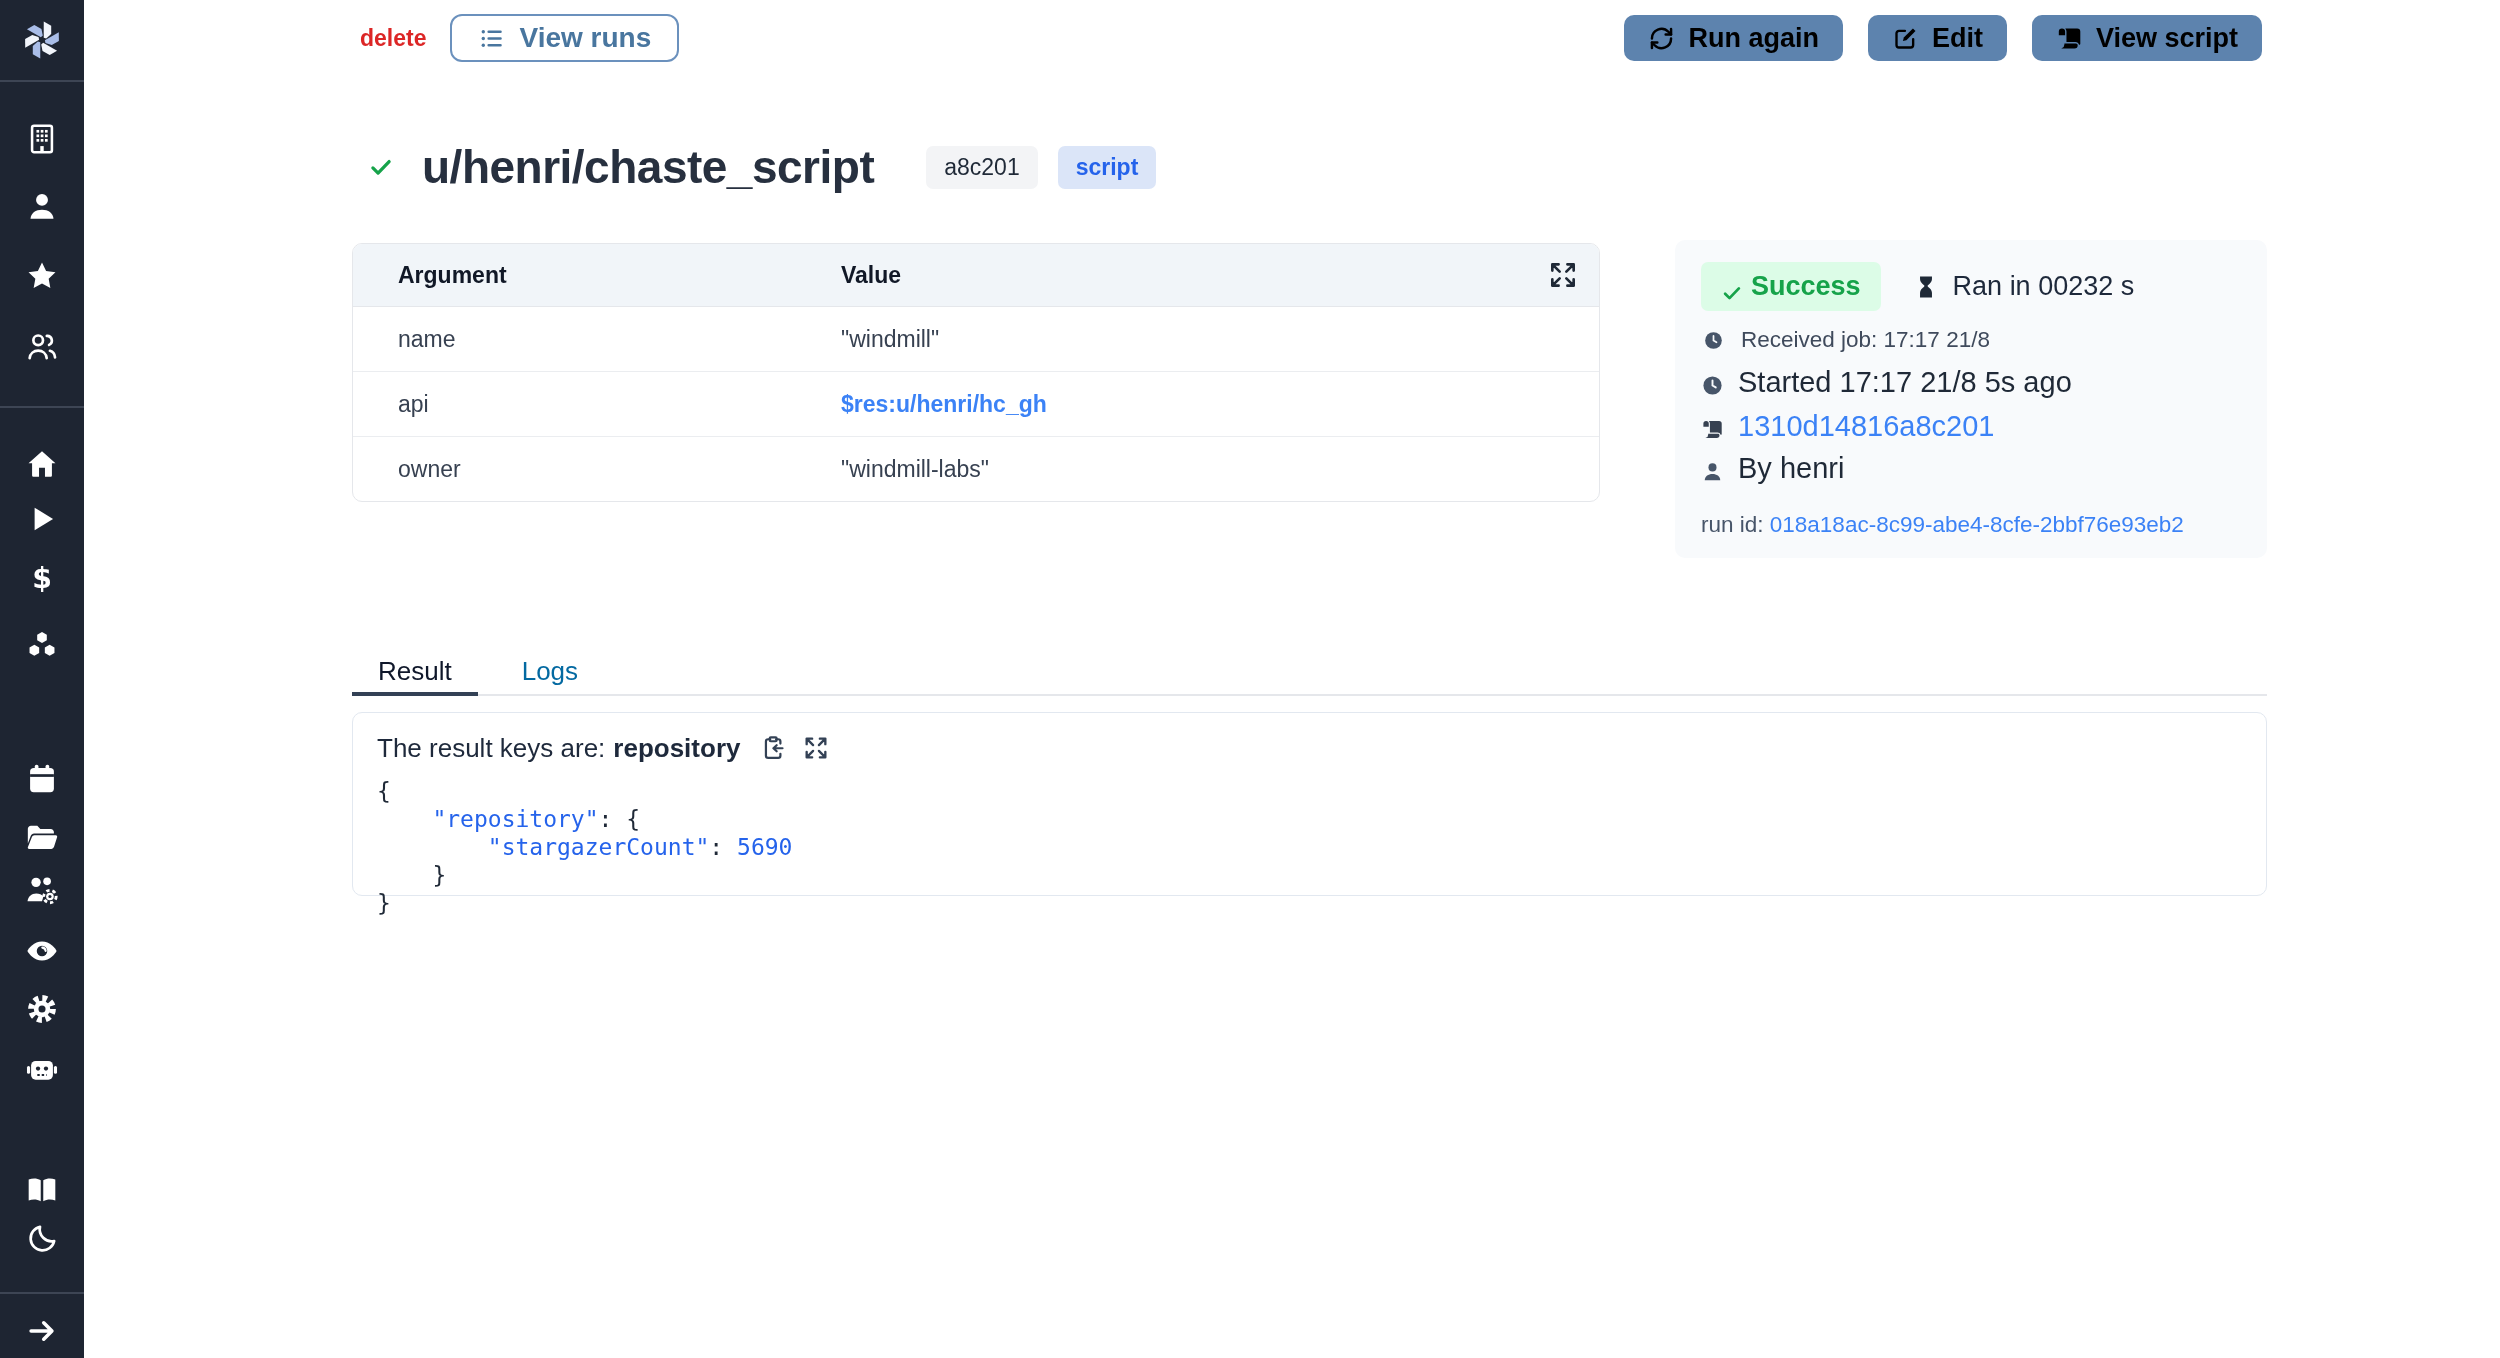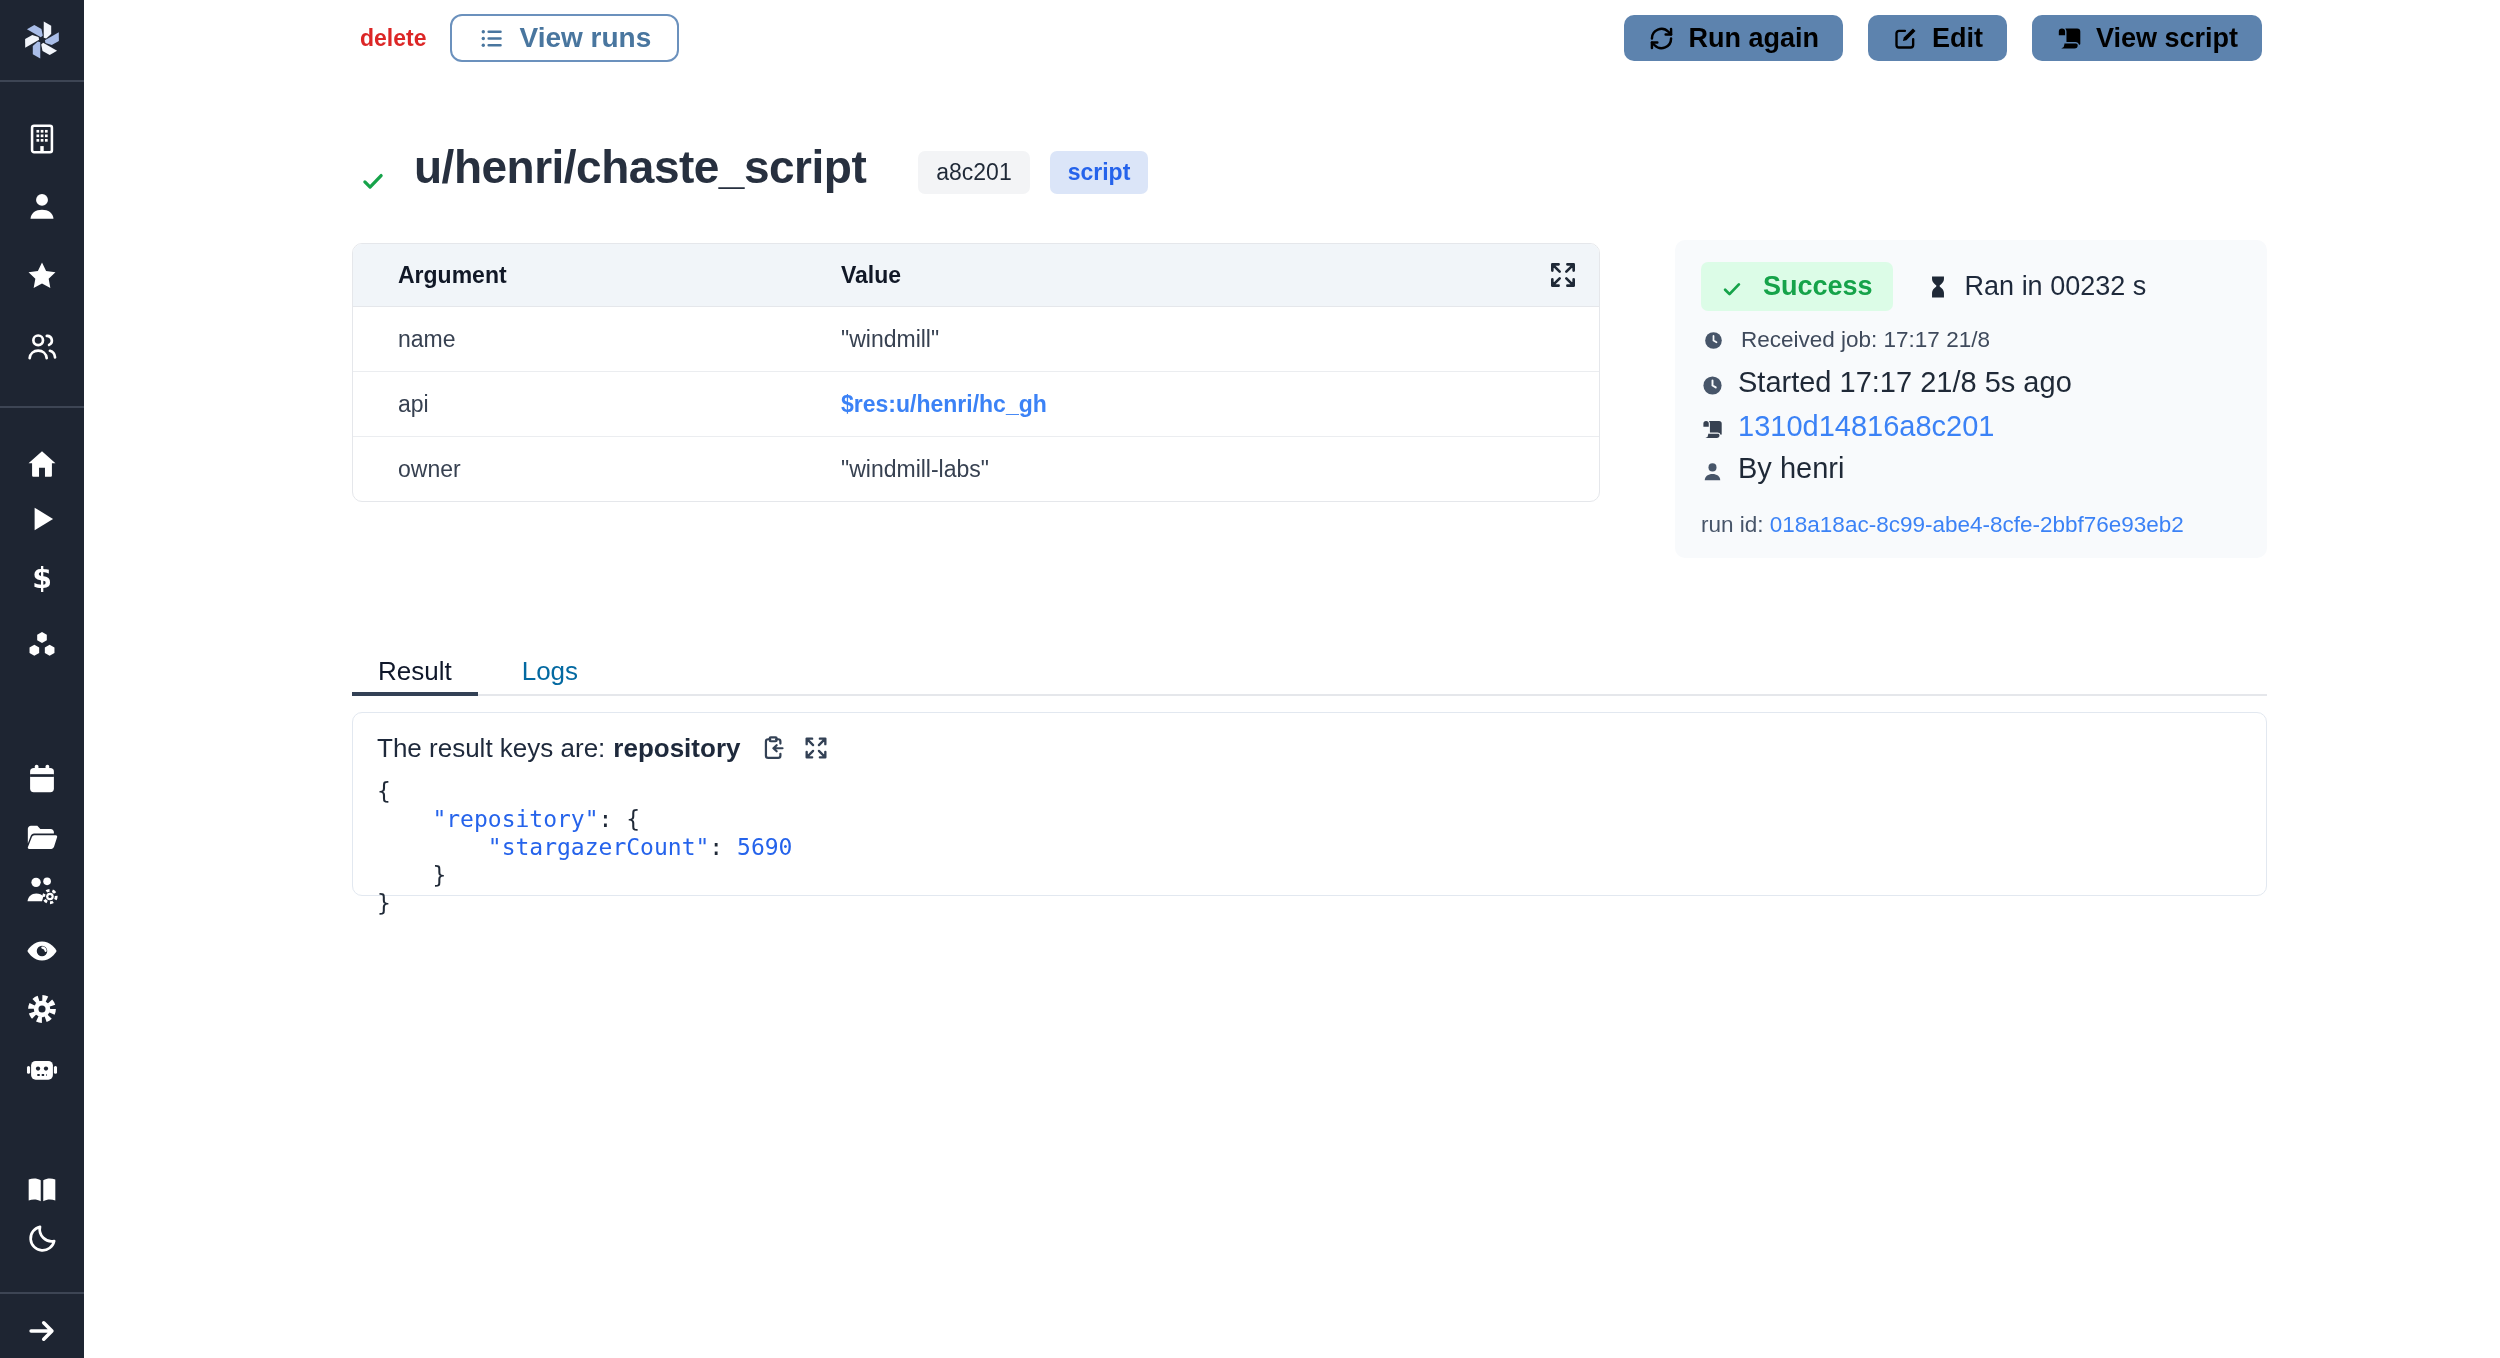--- a/index.html
+++ b/index.html
@@ -15,42 +15,42 @@
   
   .toolbar{position:absolute;left:352px;top:12px;width:1910px;height:52px;display:flex;align-items:center;}
   .delete-link{color:#dc2626;font-size:23px;font-weight:700;margin-left:8px;cursor:pointer;}
   .btn{display:flex;align-items:center;gap:13px;border-radius:10px;font-weight:700;cursor:pointer;box-sizing:border-box;}
   .btn .bicon{width:27px;height:27px;display:inline-block;}
   .btn-outline{margin-left:24px;height:48px;padding:0 26px;border:2.5px solid #6b91bd;color:#49769f;font-size:28px;background:#fff;border-radius:12px;gap:14px;}
   .btn-primary{background:#5d83ae;color:#000000;height:46px;padding:0 24px;font-size:27px;margin-left:25px;}
   .toolbar .spacer{flex:1;}
 
   
-  .title-row{position:absolute;left:360px;top:140px;display:flex;align-items:flex-end;}
+  .title-row{position:absolute;left:368px;top:140px;display:flex;align-items:center;}
   .title-check{width:26px;height:26px;color:#16a34a;margin-right:28px;}
   .page-title{font-size:46px;font-weight:700;color:#27303f;letter-spacing:-.5px;}
   .badge{font-size:23px;border-radius:7px;padding:8px 18px;white-space:nowrap;}
   .badge-hash{margin-left:52px;background:#f3f4f6;color:#1f2937;font-weight:500;}
   .badge-kind{margin-left:20px;background:#dbe5f8;color:#2563eb;font-weight:600;}
 
   
   .args-table{position:absolute;left:352px;top:243px;width:1248px;border:1.5px solid #e5e7eb;border-radius:10px;overflow:hidden;background:#fff;box-sizing:border-box;}
   .tbl-head{display:flex;align-items:center;background:#f1f5f9;height:62px;border-bottom:1.5px solid #e5e7eb;position:relative;font-weight:700;font-size:23px;color:#111827;}
   .tbl-col1{width:443px;padding-left:45px;}
   .tbl-col2{flex:1;}
   .tbl-expand{position:absolute;right:20px;top:15px;width:32px;height:32px;color:#1f2937;cursor:pointer;}
   .tbl-row{display:flex;align-items:center;height:64px;border-bottom:1.5px solid #ebedf0;font-size:23px;color:#374151;}
   .tbl-row:last-child{border-bottom:none;}
   .tbl-row .cell-link{color:#3b82f6;font-weight:600;cursor:pointer;}
 
   
   .status-panel{position:absolute;left:1675px;top:240px;width:592px;height:318px;background:#f8fafc;border-radius:10px;box-sizing:border-box;padding:22px 26px;}
   .sp-row{display:flex;align-items:center;}
   .sp-icon{display:inline-block;flex:none;}
-  .success-badge{display:flex;align-items:center;gap:20px;background:#dcfce7;color:#16a34a;font-size:27px;font-weight:600;padding:9px 20px;border-radius:7px;}
+  .success-badge{display:flex;align-items:flex-end;gap:8px;background:#dcfce7;color:#16a34a;font-size:27px;font-weight:600;padding:9px 20px;border-radius:7px;}
   .success-badge .ck{width:22px;height:22px;}
   .ran-in{display:flex;align-items:center;gap:14px;font-size:27px;color:#1e293b;font-weight:500;margin-left:32px;}
   .ran-in .hg{width:26px;height:26px;color:#1f2937;}
   .sp-received{margin-top:16px;gap:17px;font-size:22.5px;color:#3f4a5c;padding-left:2px;}
   .sp-received .ci{width:21px;height:21px;color:#475569;}
   .sp-started{margin-top:13px;gap:14px;font-size:29px;color:#1f2937;}
   .sp-started .ci{width:23px;height:23px;color:#475569;}
   .sp-commit{margin-top:11px;gap:14px;font-size:29px;}
   .sp-commit .si{width:23px;height:23px;color:#374151;}
   .sp-commit a{color:#3b82f6;cursor:pointer;}

